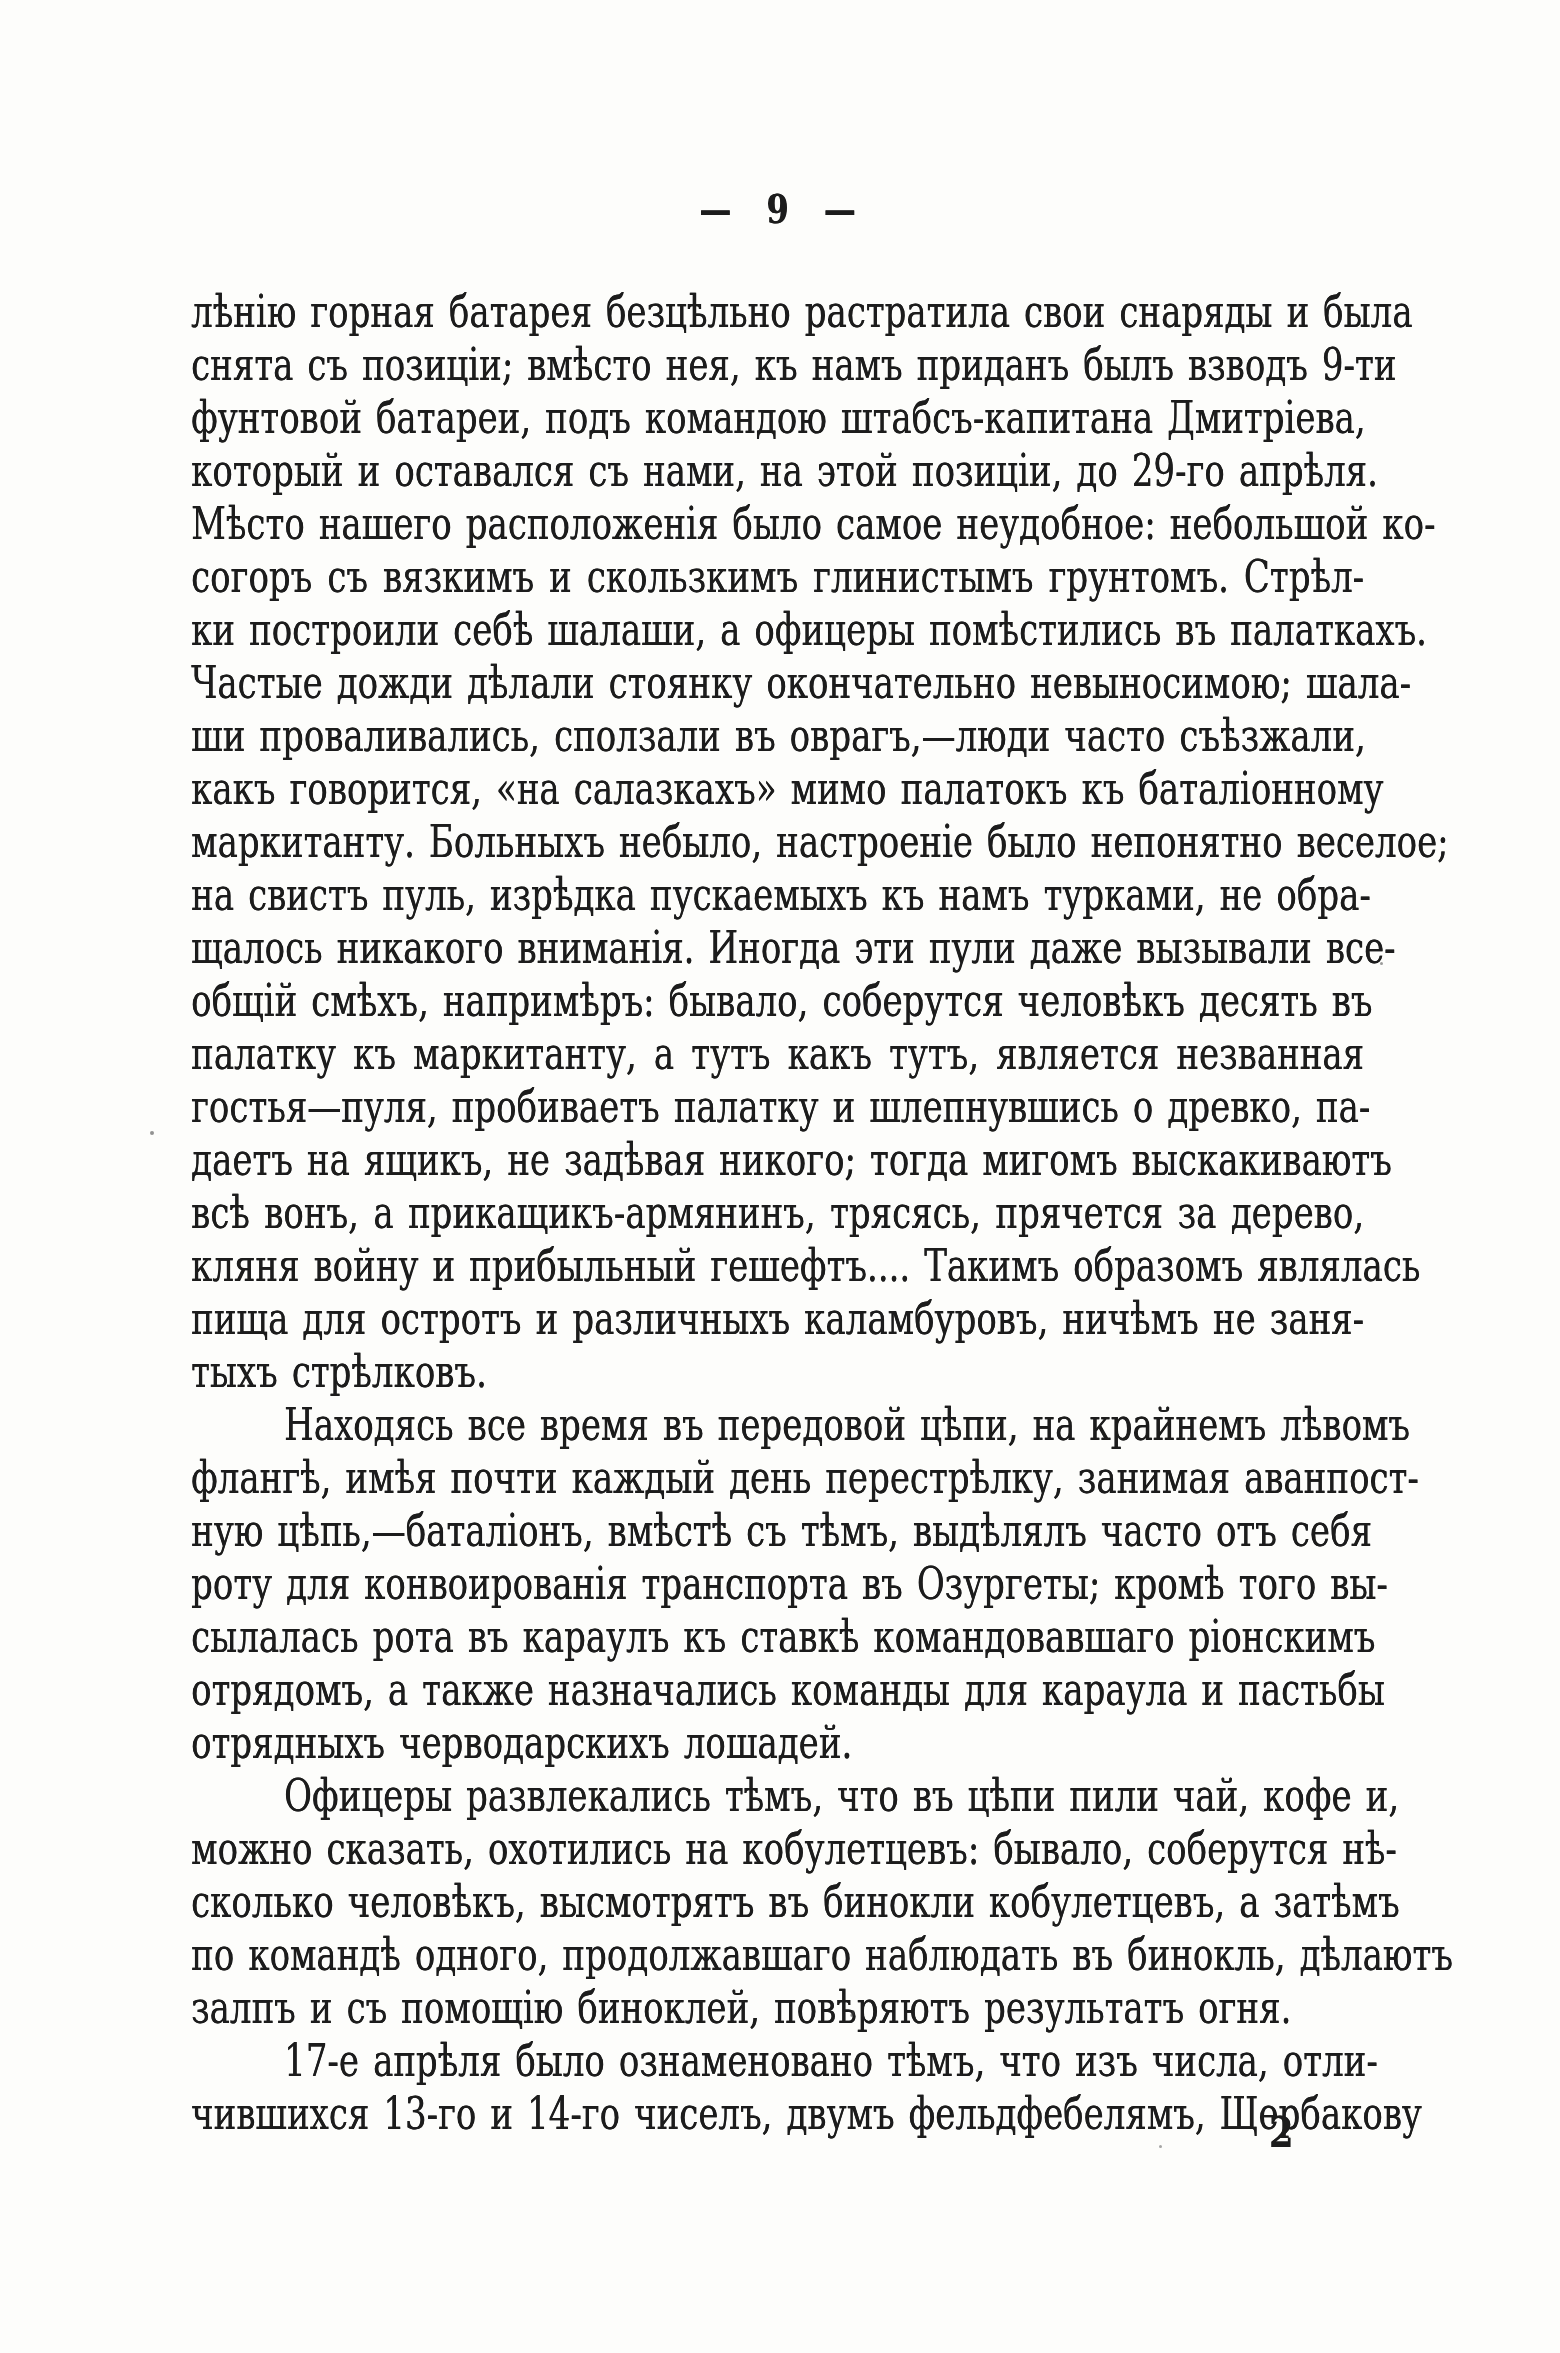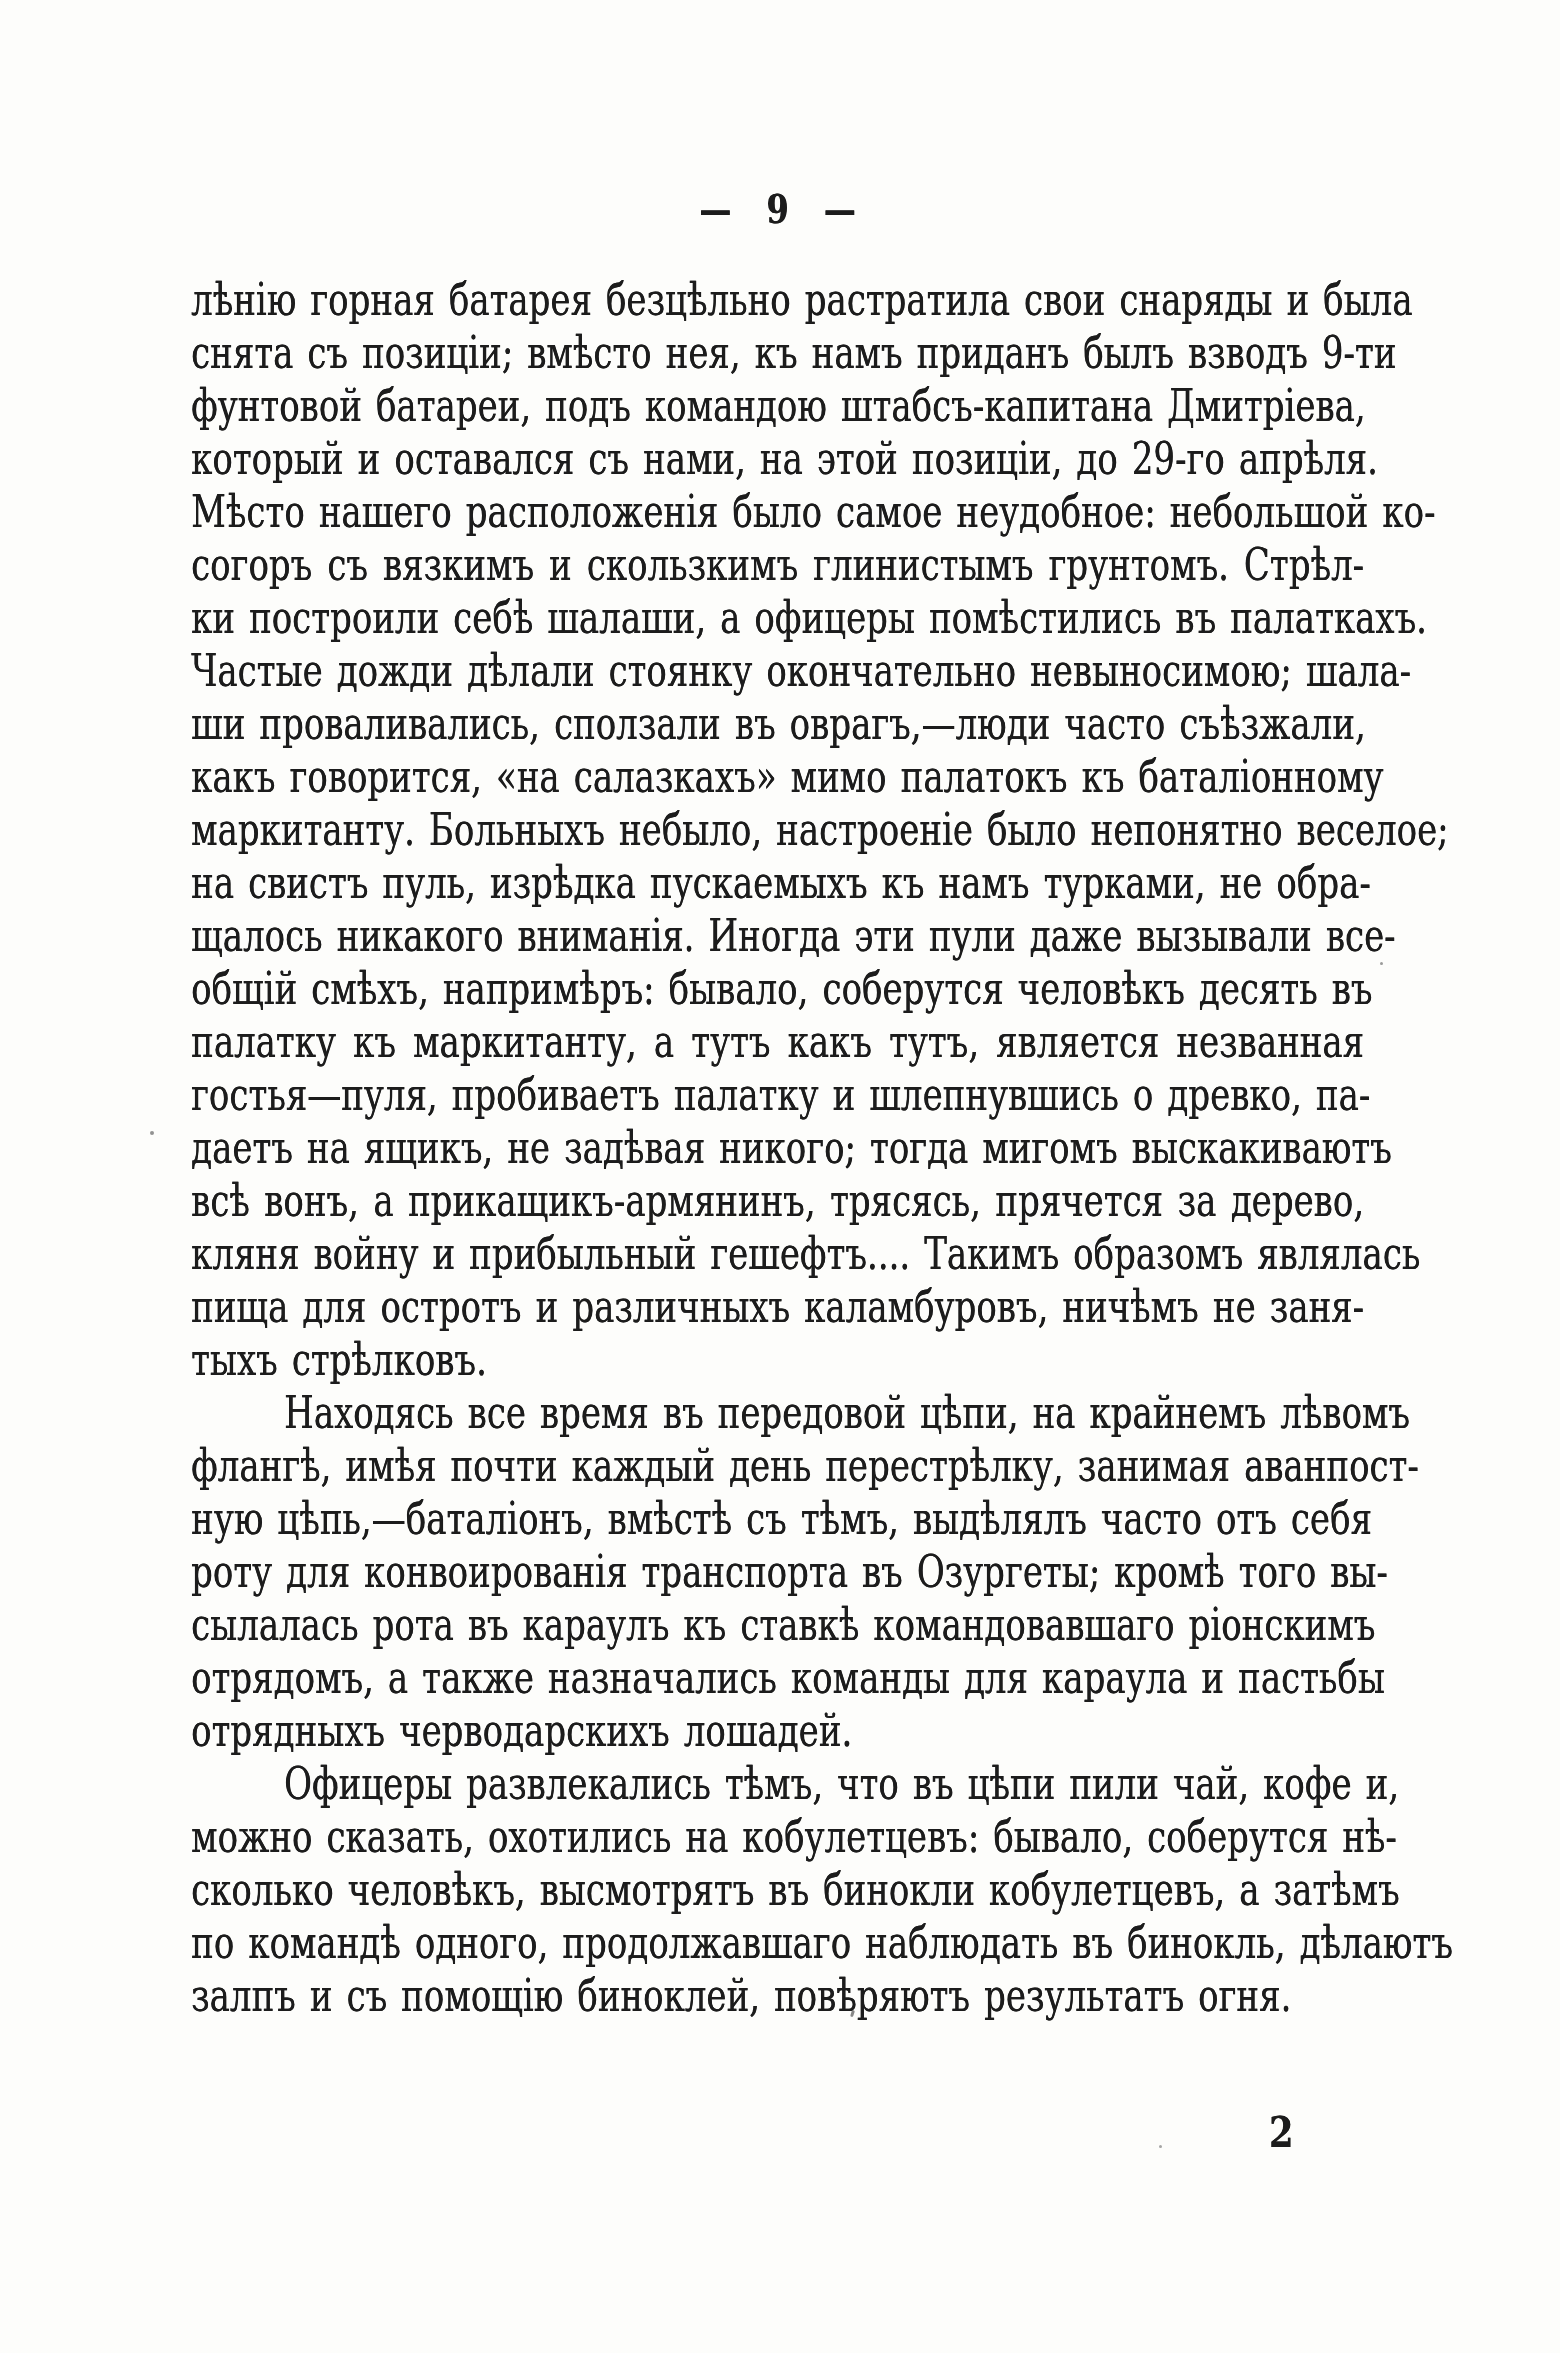--- a/index.html
+++ b/index.html
@@ -28,21 +28,21 @@
     font-size: 32px;
     font-weight: 700;
     word-spacing: 24px;
     transform: scaleY(1.25);
     transform-origin: 50% 50%;
     text-shadow: 0.3px 0 0 currentColor;
   }
   
   .text-block {
     position: absolute;
-    top: 274px;
+    top: 286px;
     left: 191px;
     width: 1173px;
     font-size: 34px;
   }
   .para { margin: 0; padding: 0; }
   .line {
     height: 53px;
     line-height: 53px;
     text-align: justify;
     text-align-last: justify;
@@ -118,20 +118,24 @@
         <div class="line">отрядомъ, а также назначались команды для караула и пастьбы</div>
         <div class="line endline">отрядныхъ черводарскихъ лошадей.</div>
       </div>
       <div class="para">
         <div class="line indent">Офицеры развлекались тѣмъ, что въ цѣпи пили чай, кофе и,</div>
         <div class="line">можно сказать, охотились на кобулетцевъ: бывало, соберутся нѣ-</div>
         <div class="line">сколько человѣкъ, высмотрятъ въ бинокли кобулетцевъ, а затѣмъ</div>
         <div class="line">по командѣ одного, продолжавшаго наблюдать въ бинокль, дѣлаютъ</div>
         <div class="line endline">залпъ и съ помощію биноклей, повѣряютъ результатъ огня.</div>
       </div>
+      <div class="para">
+        <div class="line indent">17-е апрѣля было ознаменовано тѣмъ, что изъ числа, отли-</div>
+        <div class="line">чившихся 13-го и 14-го чиселъ, двумъ фельдфебелямъ, Щербакову</div>
+      </div>
     </div>
 
   <div class="signature">2</div>
 
   <div class="speck s1"></div>
   <div class="speck s2"></div>
   <div class="speck s3"></div>
   <div class="speck s4"></div>
 
 </div>

